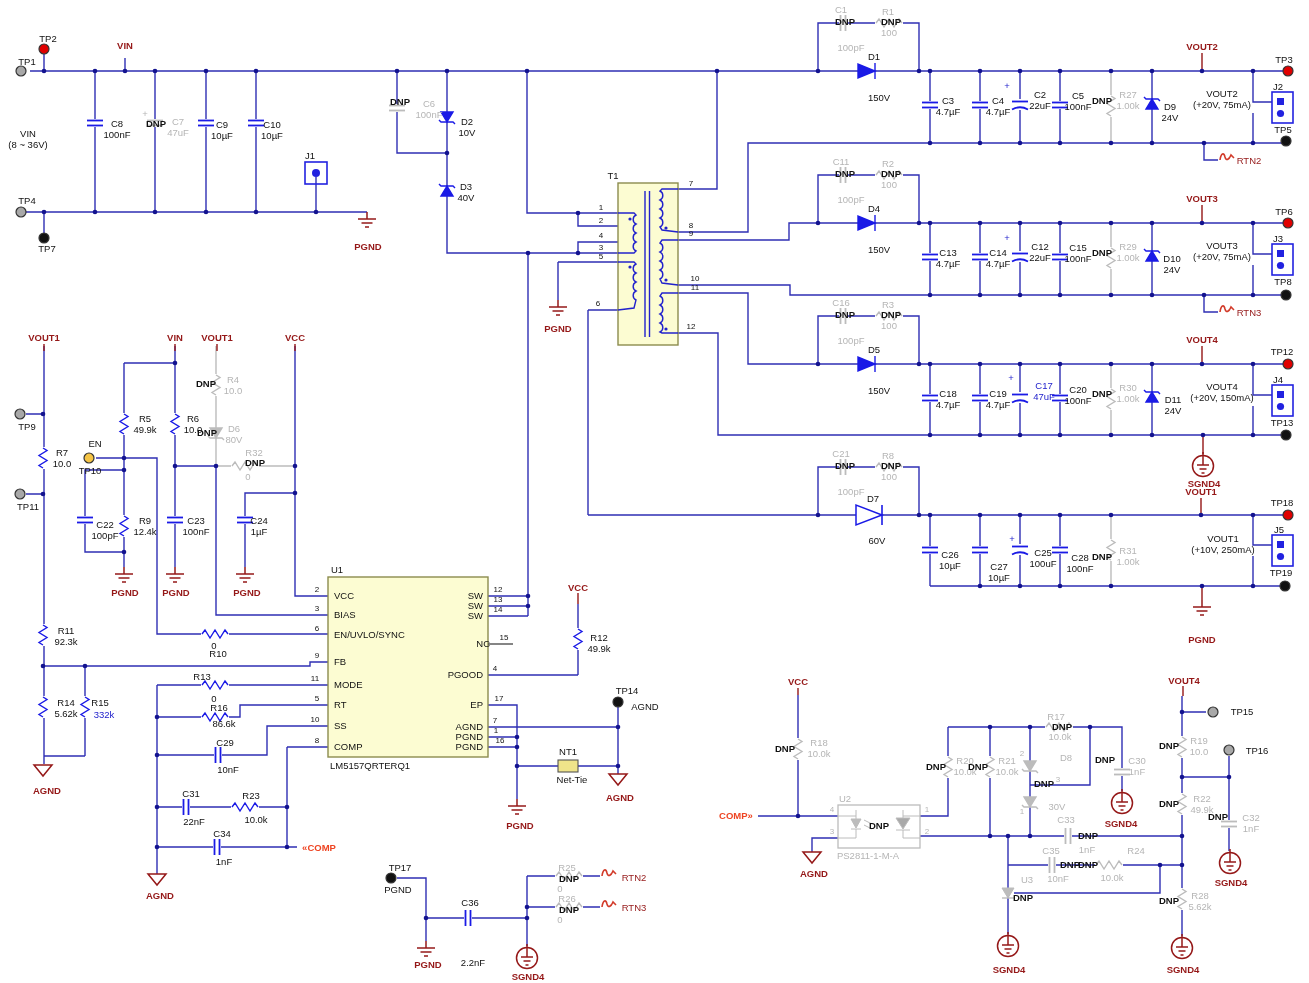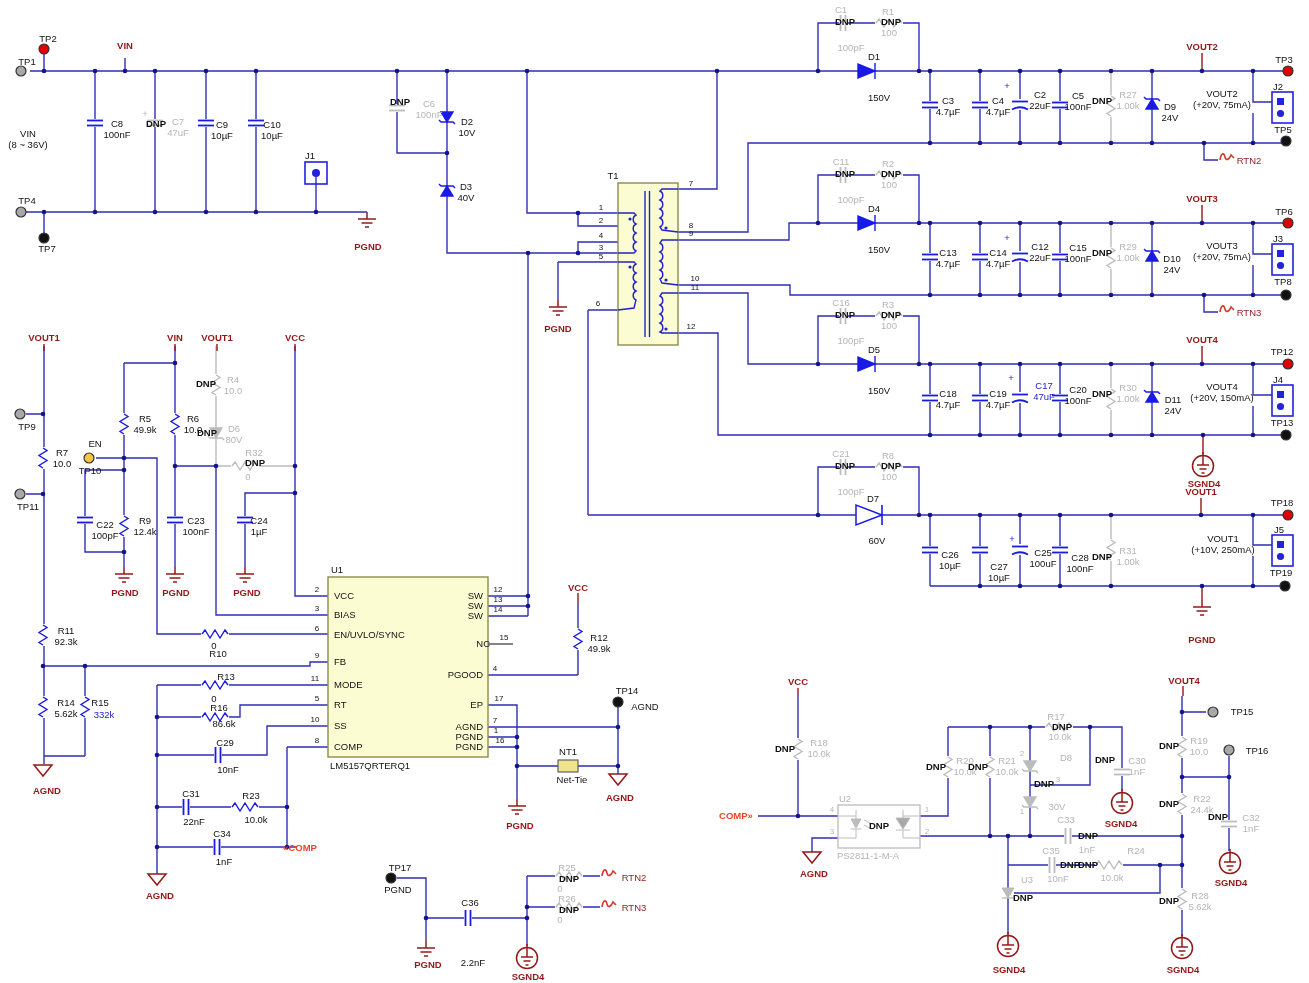--- a/index.html
+++ b/index.html
@@ -660,34 +660,34 @@
 <div class="L rd" style="left:247px;top:593px">PGND</div>
 <div class="L" style="left:66px;top:636px">R11
 92.3k</div>
 <div class="L" style="left:66px;top:708px">R14
 5.62k</div>
 <div class="L" style="left:100px;top:703px">R15</div>
 <div class="L bu" style="left:104px;top:715px">332k</div>
 <div class="L rd" style="left:47px;top:791px">AGND</div>
 <div class="L" style="left:218px;top:654px">R10</div>
 <div class="L" style="left:214px;top:646px">0</div>
-<div class="L" style="left:226px;top:677px">R13</div>
+<div class="L" style="left:202px;top:677px">R13</div>
 <div class="L" style="left:214px;top:699px">0</div>
 <div class="L" style="left:219px;top:708px">R16</div>
 <div class="L" style="left:224px;top:724px">86.6k</div>
 <div class="L" style="left:225px;top:743px">C29</div>
 <div class="L" style="left:228px;top:770px">10nF</div>
 <div class="L" style="left:191px;top:794px">C31</div>
 <div class="L" style="left:194px;top:822px">22nF</div>
 <div class="L" style="left:251px;top:796px">R23</div>
 <div class="L" style="left:256px;top:820px">10.0k</div>
 <div class="L" style="left:222px;top:834px">C34</div>
 <div class="L" style="left:224px;top:862px">1nF</div>
 <div class="L rd" style="left:160px;top:896px">AGND</div>
-<div class="L or" style="left:300px;top:848px">«COMP</div>
+<div class="L or" style="left:319px;top:848px">«COMP</div>
 
 <div class="L" style="left:337px;top:570px">U1</div>
 <div class="L ll" style="left:330px;top:766px">LM5157QRTERQ1</div>
 <div class="L ll" style="left:334px;top:596px">VCC</div>
 <div class="L ll" style="left:334px;top:615px">BIAS</div>
 <div class="L ll" style="left:334px;top:635px">EN/UVLO/SYNC</div>
 <div class="L ll" style="left:334px;top:662px">FB</div>
 <div class="L ll" style="left:334px;top:685px">MODE</div>
 <div class="L ll" style="left:334px;top:705px">RT</div>
 <div class="L ll" style="left:334px;top:726px">SS</div>
@@ -792,19 +792,19 @@
 5.62k</div>
 <div class="L rd" style="left:1183px;top:970px">SGND4</div>
 <div class="L rd" style="left:1184px;top:681px">VOUT4</div>
 <div class="L" style="left:1242px;top:712px">TP15</div>
 <div class="L" style="left:1257px;top:751px">TP16</div>
 <div class="L bk" style="left:1169px;top:746px">DNP</div>
 <div class="L gy" style="left:1199px;top:746px">R19
 10.0</div>
 <div class="L bk" style="left:1169px;top:804px">DNP</div>
 <div class="L gy" style="left:1202px;top:804px">R22
-24.4k</div>
+49.9k</div>
 <div class="L bk" style="left:1218px;top:817px">DNP</div>
 <div class="L gy" style="left:1251px;top:823px">C32
 1nF</div>
 <div class="L rd" style="left:1231px;top:883px">SGND4</div>
 
 </div>
 
 </body></html>

